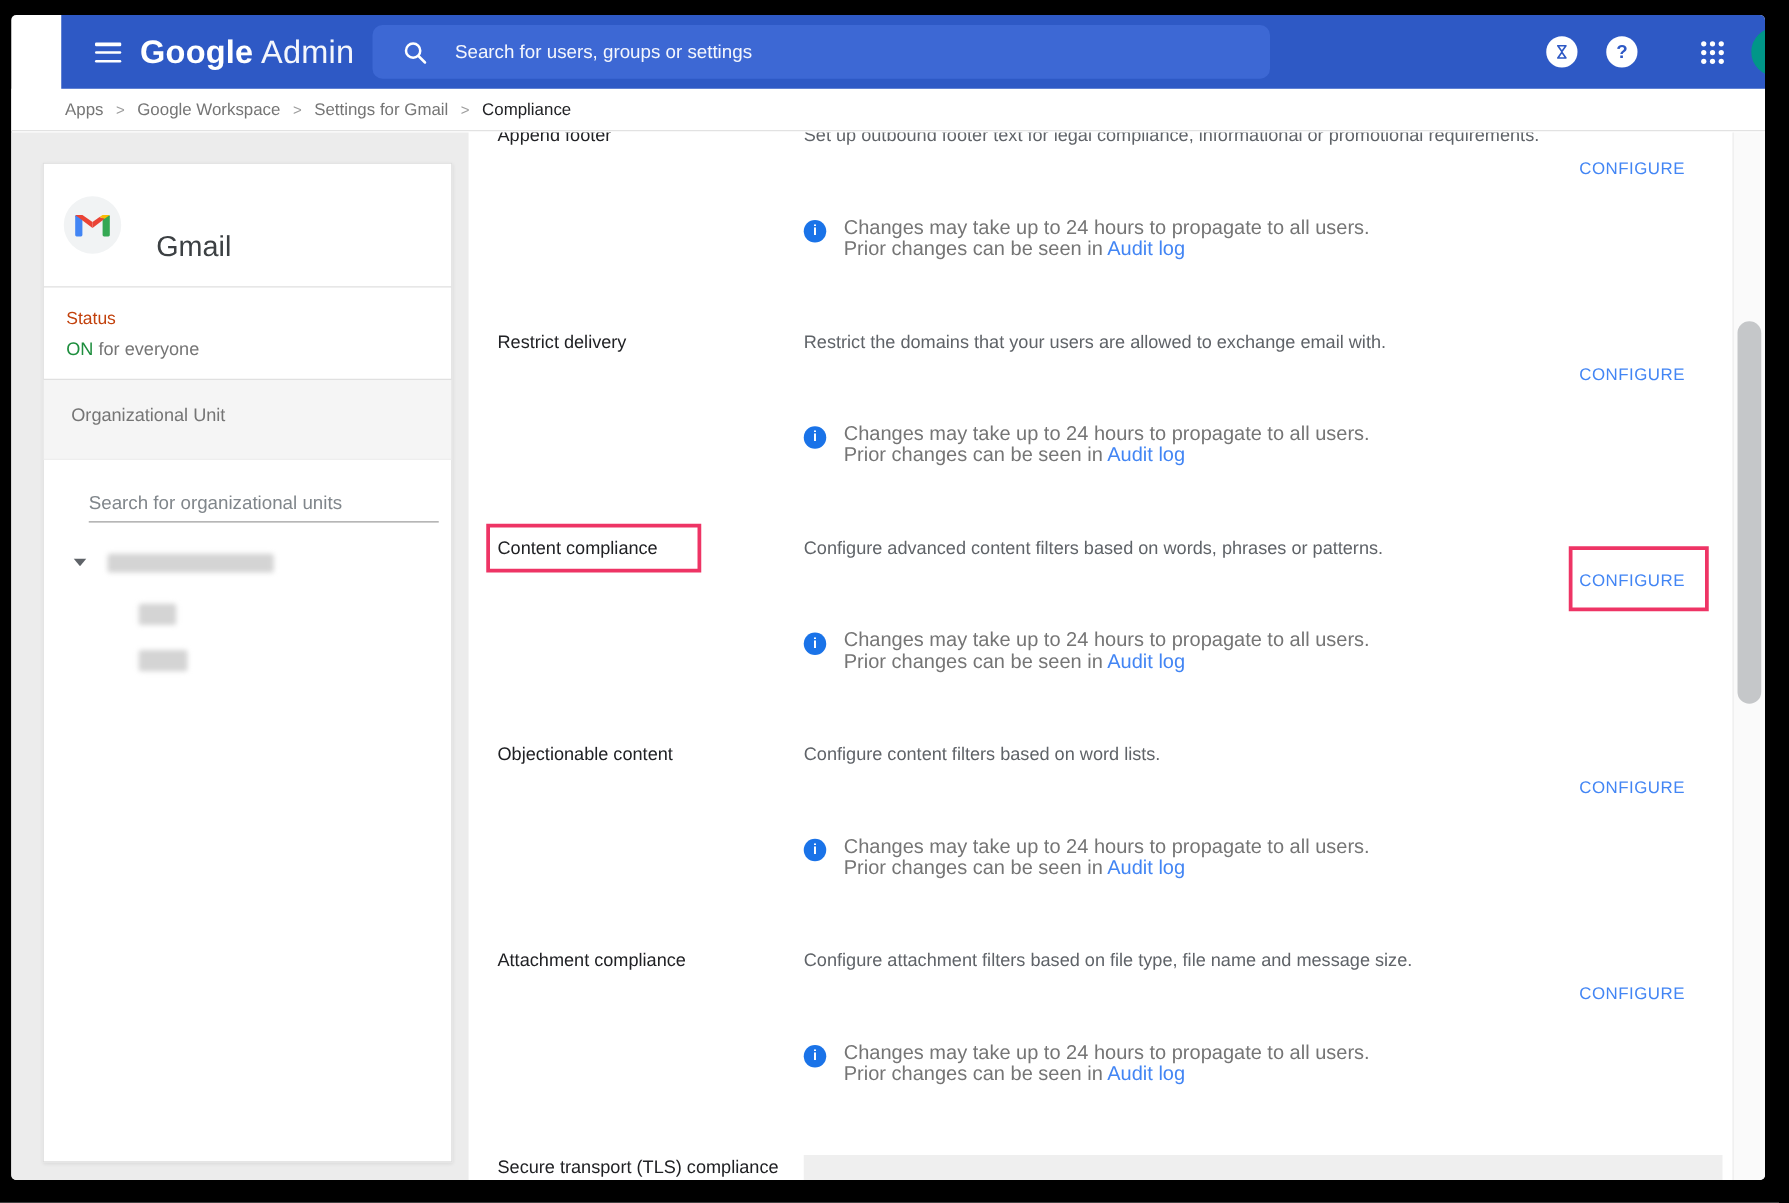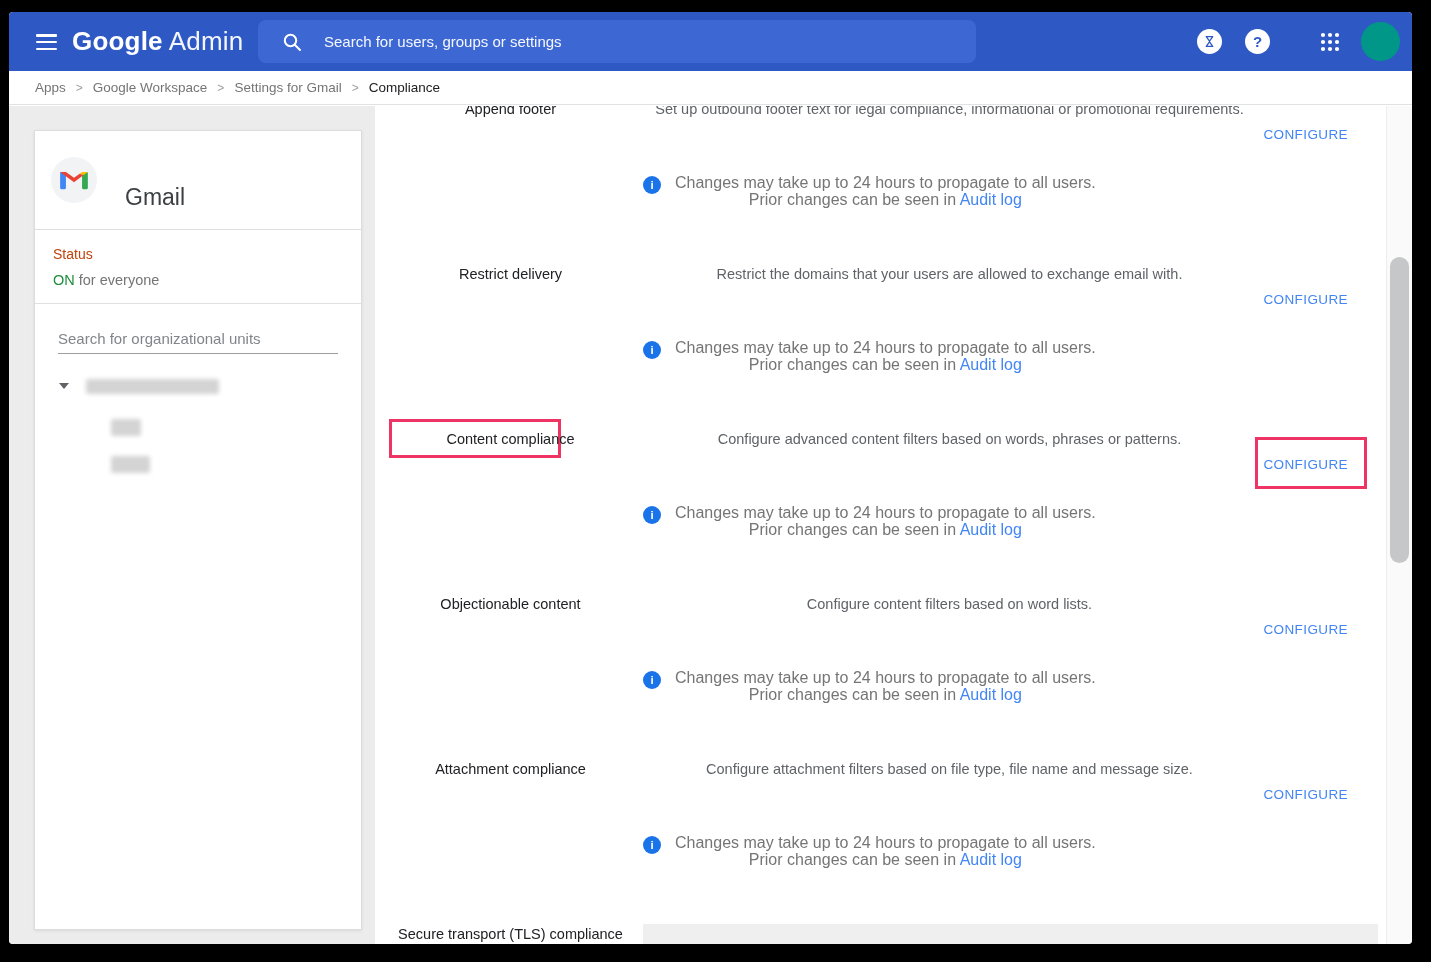--- a/index.html
+++ b/index.html
@@ -1,68 +1,68 @@
 <!DOCTYPE html>
 <html><head>
 <meta charset="utf-8">
 <style>
   * { margin:0; padding:0; box-sizing:border-box; }
   html,body { width:1431px; height:962px; background:#000; font-family:"Liberation Sans", sans-serif; overflow:hidden; }
   .window { position:absolute; left:9px; top:12px; width:1403px; height:932px; background:#fff; border-radius:4px; overflow:hidden; }
 
   
-  .appbar { position:relative; height:59px; background:#2e59c5; }
+  .appbar { position:relative; height:59px; background:#2e59c5;margin-left:40px; }
   .hamburger { position:absolute; left:27px; top:22px; width:21px; height:16px; display:flex; flex-direction:column; justify-content:space-between; cursor:pointer; }
   .hamburger span { display:block; height:2.5px; background:#fff; border-radius:1px; }
   .brand { position:absolute; left:63px; top:14px; color:#fff; font-size:26px; letter-spacing:.2px; white-space:nowrap; }
   .brand .b1 { font-weight:700; }
   .brand .b2 { font-weight:400; opacity:.95; }
   .searchbox { position:absolute; left:249px; top:8px; width:718px; height:43px; background:#3d68d4; border-radius:8px; display:flex; align-items:center; padding-left:24px; }
   .searchbox svg { flex:0 0 auto; }
   .searchbox input { flex:1; margin-left:22px; background:transparent; border:none; outline:none; color:#fff; font-size:15px; font-family:"Liberation Sans",sans-serif; }
   .searchbox input::placeholder { color:rgba(255,255,255,.95); opacity:1; }
   .iconbtn { position:absolute; top:17px; width:25px; height:25px; border-radius:50%; background:#fff; display:flex; align-items:center; justify-content:center; cursor:pointer; }
   .iconbtn.help { font-weight:700; color:#2e59c5; font-size:15px; }
   .appsgrid { position:absolute; left:1310px; top:19px; width:22px; height:22px; cursor:pointer; }
   .avatar { position:absolute; left:1352px; top:10px; width:39px; height:39px; border-radius:50%; background:#009688; cursor:pointer; }
 
   
-  .breadcrumbbar { height:34px; background:#fff; border-bottom:1px solid #e2e2e2; display:flex; align-items:center; padding-left:26px; font-size:13.5px; }
+  .breadcrumbbar { height:34px; background:#fff; border-bottom:1px solid #e2e2e2; display:flex; align-items:center; padding-left:43px; font-size:13.5px; }
   .crumb { color:#757575; cursor:pointer; }
   .crumb-sep { color:#9e9e9e; margin:0 10px; font-size:12px; }
   .crumb-current { color:#202124; font-weight:500;text-align:center; }
 
   
   .content { position:absolute; top:94px; left:0; right:0; bottom:0; display:flex; }
 
   
   .sidebar-region { width:366px; background:#ececec; position:relative; flex:0 0 auto; }
   .card { position:absolute; left:25px; top:24px; width:328px; height:800px; background:#fff; border:1px solid #dcdcdc; box-shadow:0 1px 3px rgba(0,0,0,.08); }
   .card-header { height:99px; border-bottom:1px solid #e0e0e0; display:flex; align-items:center; padding-left:16px; }
   .logo-circle { width:46px; height:46px; border-radius:50%; background:#f1f3f4; display:flex; align-items:center; justify-content:center; }
   .app-title { margin-left:28px; font-size:23px; color:#3c4043;margin-top:35px; }
   .status-block { height:74px; border-bottom:1px solid #e0e0e0; padding:16px 18px 0 18px; }
   .status-label { color:#c2410c; font-size:14px; font-weight:400; }
   .status-value { margin-top:10px; font-size:14.5px; color:#757575; }
   .status-on { color:#1e8e3e; font-weight:500; }
   .section-header { height:64px; background:#f5f5f5; border-bottom:1px solid #eeeeee; padding:21px 0 0 22px; color:#757575; font-size:14.5px; }
-  .ou-search { display:block; width:280px; margin:26px 0 0 23px; border:none; border-bottom:1px solid #9e9e9e; padding-bottom:6px; font-size:15px; color:#0369a1; outline:none; background:transparent; font-family:"Liberation Sans",sans-serif; }
+  .ou-search { display:block; width:280px; margin:26px 0 0 36px; border:none; border-bottom:1px solid #9e9e9e; padding-bottom:6px; font-size:15px; color:#0369a1; outline:none; background:transparent; font-family:"Liberation Sans",sans-serif; }
   .ou-search::placeholder { color:#80868b; opacity:1; }
   .tree { margin-top:18px; }
   .tree-root { display:flex; align-items:center; padding-left:24px; height:28px; cursor:pointer; }
   .tri { width:0; height:0; border-left:5px solid transparent; border-right:5px solid transparent; border-top:6px solid #5f6368; }
   .blur-blob { background:#d4d4d4; border-radius:2px; filter:blur(2px); }
   .blob-root { width:133px; height:15px; margin-left:17px; }
   .tree-child { margin:19px 0 0 76px; cursor:pointer; }
   .blob-c1 { width:30px; height:17px; }
   .blob-c2 { width:39px; height:17px; margin-top:20px; }
 
   
   .main { flex:1; background:#fff; position:relative; overflow:hidden; }
-  .setting-row { position:relative; height:165px;text-align:center; }
+  .setting-row { position:relative; height:165px; }
   .setting-row.first { margin-top:-6px; }
   .row-label { position:absolute; left:23px; top:0; width:225px; font-size:14.5px; font-weight:500; color:#202124; line-height:18px; }
   .row-desc { position:absolute; left:268px; top:0; right:130px; font-size:14.5px; color:#5f6368; line-height:19px; }
   .row-configure { position:absolute; right:38px; top:27px; color:#4285f4; font-size:13.5px; font-weight:500; letter-spacing:.4px; cursor:pointer; }
   .row-info { position:absolute; left:268px; top:74px; display:flex; }
   .info-icon { width:18px; height:18px; border-radius:50%; background:#1a73e8; color:#fff; font-size:11.5px; font-weight:700; display:flex; align-items:center; justify-content:center; flex:0 0 auto; margin-top:2px; }
   .info-lines { margin-left:14px; font-size:16px; color:#757575; line-height:17px; }
   .info-link { color:#4285f4; cursor:pointer; }
   .hl-label { position:absolute; left:14px; top:-11px; width:172px; height:39px; border:3px solid #ee3465; }
   .hl-configure { position:absolute; right:19px; top:7px; width:112px; height:52px; border:3px solid #ee3465; }
@@ -142,20 +142,21 @@
             </svg>
           </div>
           <div class="app-title">Gmail</div>
         </div>
         <div class="status-block">
           <div class="status-label">Status</div>
           <div class="status-value">
             <span class="status-on">ON</span><span> for everyone</span>
           </div>
         </div>
+        <div class="section-header">Organizational Unit</div>
         <input class="ou-search" type="text" placeholder="Search for organizational units" style="">
         <div class="tree">
           <div class="tree-root">
             <div class="tri"></div>
             <div class="blur-blob blob-root"></div>
           </div>
           <div class="tree-child">
             <div class="blur-blob blob-c1"></div>
           </div>
           <div class="tree-child">

